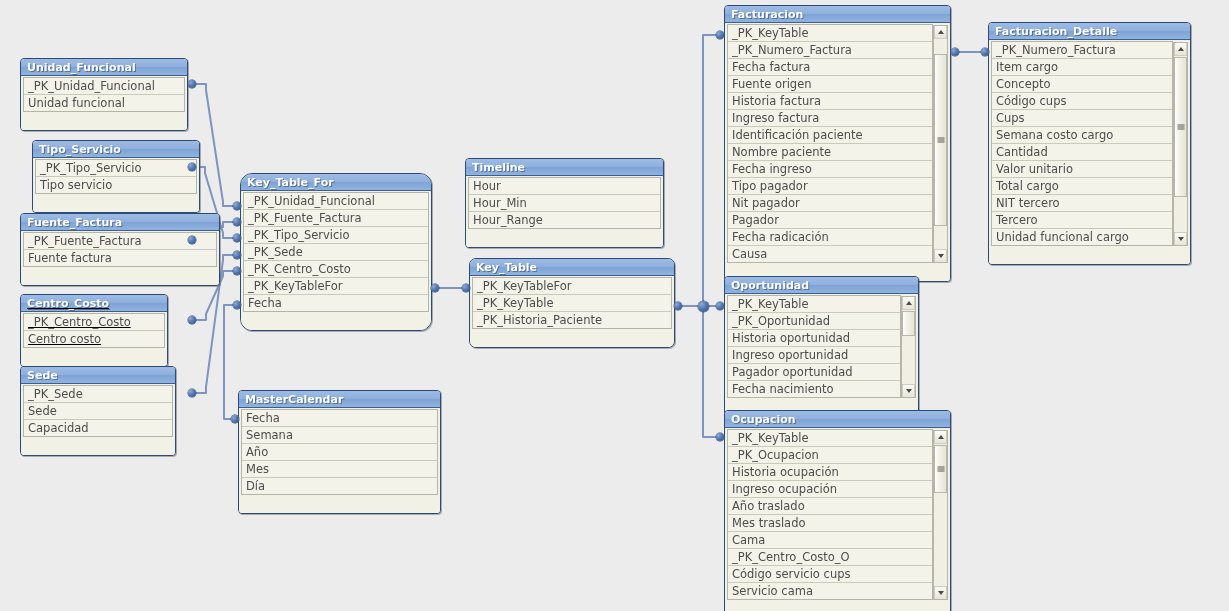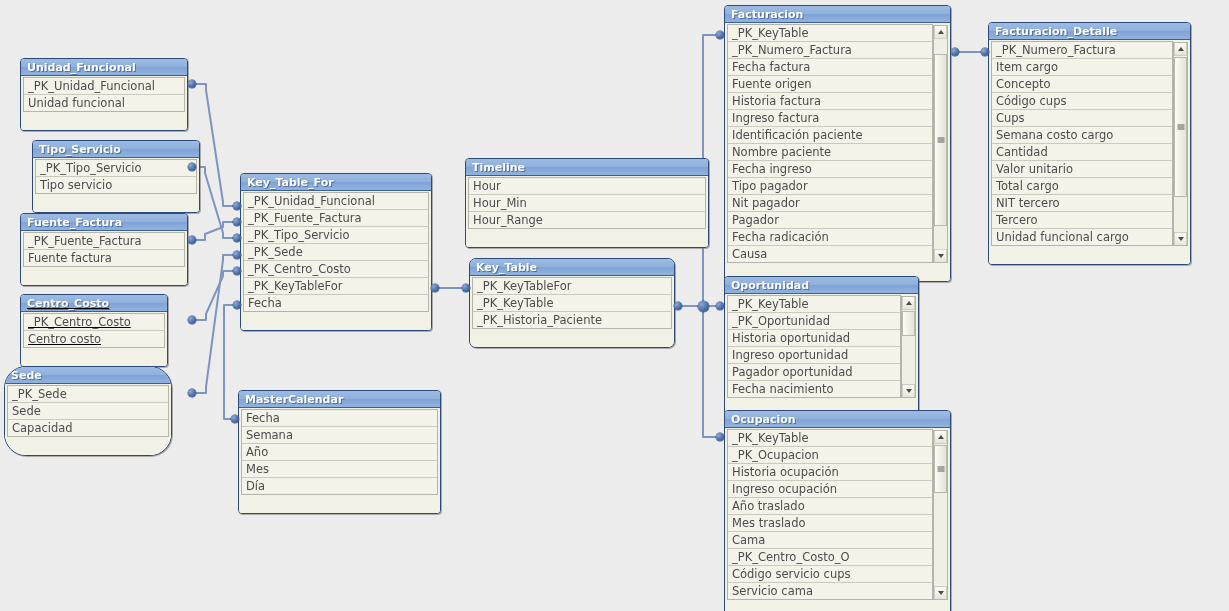--- a/index.html
+++ b/index.html
@@ -192,49 +192,49 @@
     </div>
     <div class="tbl" style="left: 20px; top: 140px; width: 168px; margin-left: 12px;">
       <div class="tbl-hdr">Tipo_Servicio</div>
       <div class="tbl-body">
         <div class="rows">
           <div class="row">_PK_Tipo_Servicio</div>
           <div class="row">Tipo servicio</div>
         </div>
       </div>
     </div>
-    <div class="tbl" style="left: 20px; top: 213px; width: 168px;">
+    <div class="tbl" style="left: 20px; top: 213px; width: 200px;">
       <div class="tbl-hdr">Fuente_Factura</div>
       <div class="tbl-body">
         <div class="rows">
           <div class="row">_PK_Fuente_Factura</div>
           <div class="row">Fuente factura</div>
         </div>
       </div>
     </div>
     <div class="tbl" style="left: 20px; top: 294px; width: 148px; text-decoration: underline;">
       <div class="tbl-hdr">Centro_Costo</div>
       <div class="tbl-body">
         <div class="rows">
           <div class="row">_PK_Centro_Costo</div>
           <div class="row">Centro costo</div>
         </div>
       </div>
     </div>
-    <div class="tbl" style="left: 4px; top: 366px; width: 168px; border-radius: 22px;">
+    <div class="tbl" style="left: 20px; top: 366px; width: 156px;">
       <div class="tbl-hdr">Sede</div>
       <div class="tbl-body">
         <div class="rows">
           <div class="row">_PK_Sede</div>
           <div class="row">Sede</div>
           <div class="row">Capacidad</div>
         </div>
       </div>
     </div>
-    <div class="tbl" style="left: 240px; top: 173px; width: 192px;">
+    <div class="tbl" style="left: 240px; top: 173px; width: 192px; border-radius: 12px;">
       <div class="tbl-hdr">Key_Table_For</div>
       <div class="tbl-body">
         <div class="rows">
           <div class="row">_PK_Unidad_Funcional</div>
           <div class="row">_PK_Fuente_Factura</div>
           <div class="row">_PK_Tipo_Servicio</div>
           <div class="row">_PK_Sede</div>
           <div class="row">_PK_Centro_Costo</div>
           <div class="row">_PK_KeyTableFor</div>
           <div class="row">Fecha</div>
@@ -246,21 +246,21 @@
       <div class="tbl-body">
         <div class="rows">
           <div class="row">Fecha</div>
           <div class="row">Semana</div>
           <div class="row">Año</div>
           <div class="row">Mes</div>
           <div class="row">Día</div>
         </div>
       </div>
     </div>
-    <div class="tbl" style="left: 465px; top: 158px; width: 244px;">
+    <div class="tbl" style="left: 465px; top: 158px; width: 199px;">
       <div class="tbl-hdr">Timeline</div>
       <div class="tbl-body">
         <div class="rows">
           <div class="row">Hour</div>
           <div class="row">Hour_Min</div>
           <div class="row">Hour_Range</div>
         </div>
       </div>
     </div>
     <div class="tbl" style="left: 469px; top: 258px; width: 206px; border-radius: 7px;">

